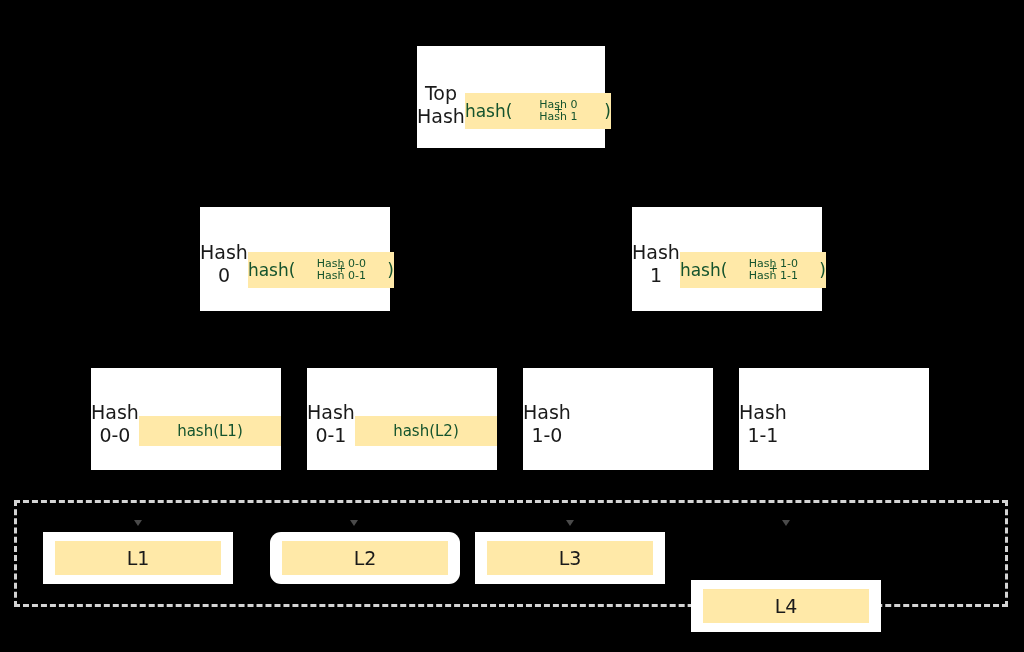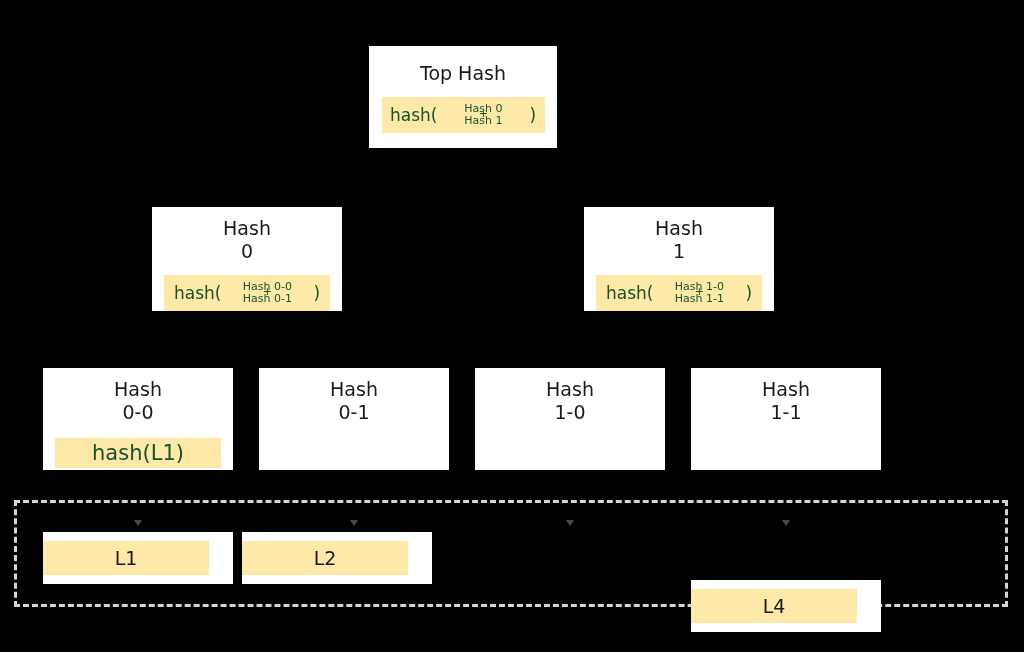--- a/index.html
+++ b/index.html
@@ -15,23 +15,24 @@
     font-family: "DejaVu Sans", sans-serif;
     overflow: hidden;
   }
 
   
   .node {
     position: absolute;
     background: #ffffff;
     box-sizing: border-box;
     display: flex;
-    flex-direction: column;
+    flex-direction: row;
     align-items: center;
     justify-content: flex-start;
+    margin-left: 48px;
   }
   .node-title {
     color: #1a1a1a;
     font-size: 19px;
     line-height: 23px;
     text-align: center;
     white-space: pre-line;
     font-weight: 400;
   }
   .formula {
@@ -68,21 +69,21 @@
 
   
   .level3 { width: 190px; height: 102px; padding-top: 10px; }
   #hash00-node { left: 43px;  top: 368px; }
   #hash01-node { left: 259px; top: 368px; }
   #hash10-node { left: 475px; top: 368px; }
   #hash11-node { left: 691px; top: 368px; }
   .level3 .formula {
     width: 166px; height: 30px;
     margin-top: 14px;
-    font-size: 21px;
+    font-size: 15px;
   }
 
   
   .hash-call-open, .hash-call-close {
     font-size: 17px;
     line-height: 17px;
   }
   .hash-call-open  { margin-right: 18px; }
   .hash-call-close { margin-left: 18px; }
   .operands {
@@ -111,34 +112,35 @@
     border: 3px dashed #d4d4d4;
     box-sizing: border-box;
     background: transparent;
   }
   .leaf {
     position: absolute;
     background: #ffffff;
     box-sizing: border-box;
     display: flex;
     align-items: center;
+    justify-content: center;
   }
   .leaf-inner {
     background: #ffe9a8;
     color: #1a1a1a;
     width: 166px;
     height: 34px;
     display: flex;
     align-items: center;
     justify-content: center;
     font-size: 19px;
   }
   .leaf { width: 190px; height: 52px; top: 532px; }
   #leaf-l1 { left: 43px; }
-  #leaf-l2 { left: 242px; }
+  #leaf-l2 { left: 270px; border-radius: 11px; }
   #leaf-l3 { left: 475px; }
   #leaf-l4 { left: 691px; margin-top: 48px; }
   .arrow-stub {
     position: absolute;
     width: 0; height: 0;
     border-left: 4px solid transparent;
     border-right: 4px solid transparent;
     border-top: 6px solid #4a4a4a;
   }
 </style>
@@ -198,20 +200,21 @@
 
   <div class="node level3" id="hash00-node">
     <div class="node-title">Hash
 0-0</div>
     <div class="formula">hash(L1)</div>
   </div>
 
   <div class="node level3" id="hash01-node">
     <div class="node-title">Hash
 0-1</div>
+    <div class="formula">hash(L2)</div>
   </div>
 
   <div class="node level3" id="hash10-node">
     <div class="node-title">Hash
 1-0</div>
   </div>
 
   <div class="node level3" id="hash11-node">
     <div class="node-title">Hash
 1-1</div>
@@ -223,17 +226,20 @@
   <div class="arrow-stub" style="left:782px; top:520px;"></div>
 
   <div id="data-blocks-container"></div>
 
   <div class="leaf" id="leaf-l1">
     <div class="leaf-inner">L1</div>
   </div>
   <div class="leaf" id="leaf-l2">
     <div class="leaf-inner">L2</div>
   </div>
+  <div class="leaf" id="leaf-l3">
+    <div class="leaf-inner">L3</div>
+  </div>
   <div class="leaf" id="leaf-l4">
     <div class="leaf-inner">L4</div>
   </div>
 
 </div>
 
 </body></html>

